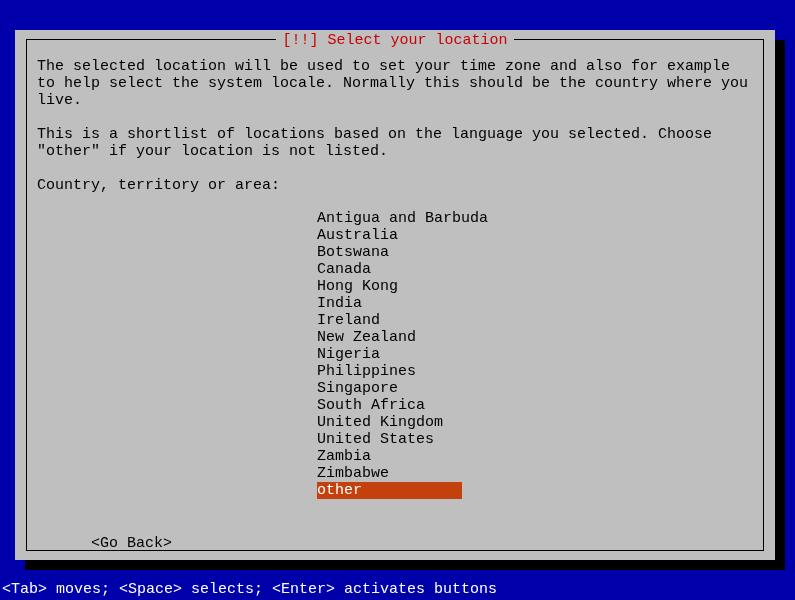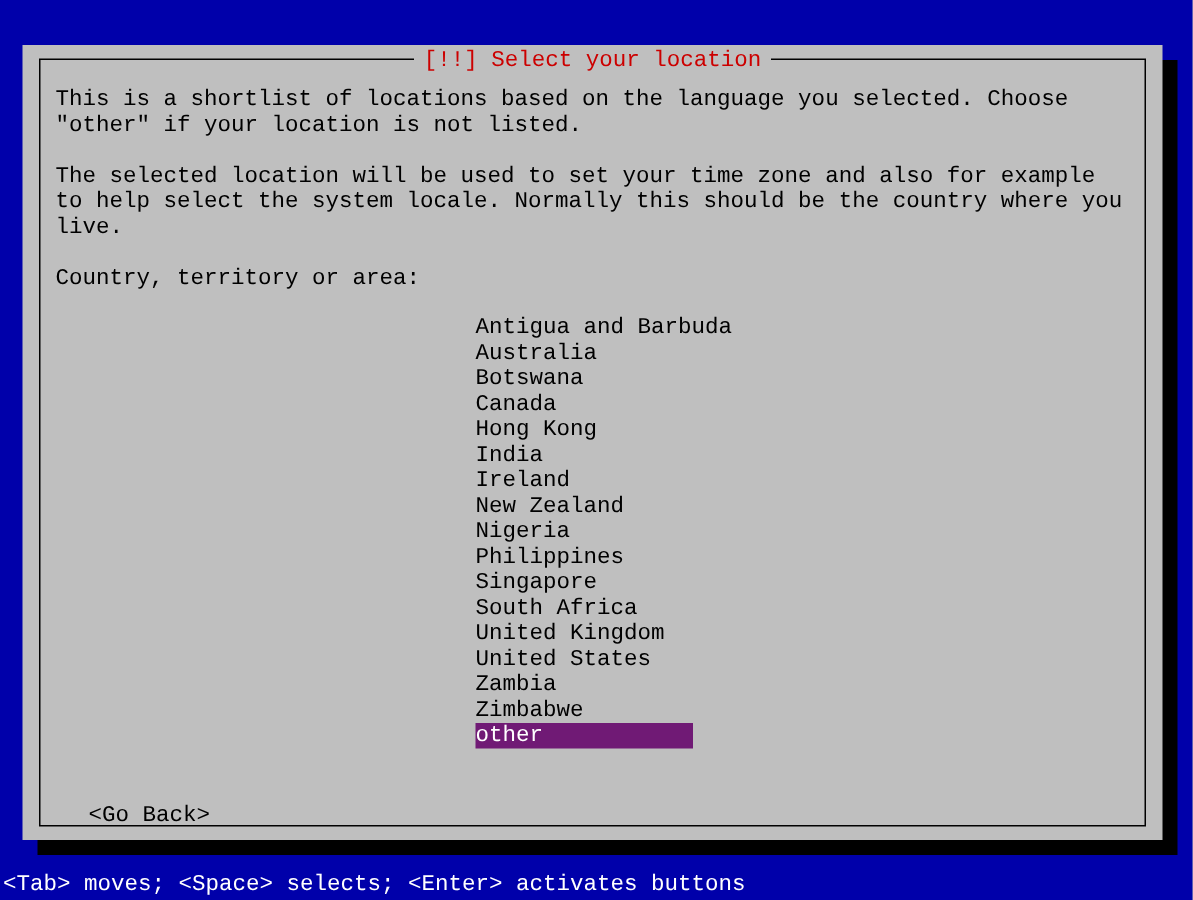--- a/index.html
+++ b/index.html
@@ -74,28 +74,28 @@
       margin-top: 16px;
     }
     .list-item {
       line-height: 17px;
       height: 17px;
       color: #000000;
       cursor: pointer;
       white-space: pre;
     }
     .list-item.selected {
-      background: #701a75;
+      background: #c2410c;
       color: #ffffff;
       width: 145px;
       display: inline-block;
     }
     .go-back {
       position: absolute;
-      left: 44px;
+      left: 76px;
       top: 505px;
       color: #000000;
       cursor: pointer;
     }
     .statusbar {
       position: absolute;
       bottom: 2px;
       left: 2px;
       color: #ffffff;
     }
@@ -104,21 +104,21 @@
 <body>
 
 <div class="shadow"></div>
 
 <div class="dialog">
   <div class="dialog-border"></div>
   <div class="title-wrap">
     <span class="title">[!!] Select your location</span>
   </div>
   <div class="content">
+    <div class="para">The selected location will be used to set your time zone and also for example to help select the system locale. Normally this should be the country where you live.</div>
     <div class="para">This is a shortlist of locations based on the language you selected. Choose "other" if your location is not listed.</div>
-    <div class="para">The selected location will be used to set your time zone and also for example to help select the system locale. Normally this should be the country where you live.</div>
     <div class="prompt">Country, territory or area:</div>
     <div class="list" id="location-list"><div class="list-item">Antigua and Barbuda</div><div class="list-item">Australia</div><div class="list-item">Botswana</div><div class="list-item">Canada</div><div class="list-item">Hong Kong</div><div class="list-item">India</div><div class="list-item">Ireland</div><div class="list-item">New Zealand</div><div class="list-item">Nigeria</div><div class="list-item">Philippines</div><div class="list-item">Singapore</div><div class="list-item">South Africa</div><div class="list-item">United Kingdom</div><div class="list-item">United States</div><div class="list-item">Zambia</div><div class="list-item">Zimbabwe</div><div class="list-item selected">other</div></div>
   </div>
   <div class="go-back">&lt;Go Back&gt;</div>
 </div>
 
 <div class="statusbar">&lt;Tab&gt; moves; &lt;Space&gt; selects; &lt;Enter&gt; activates buttons</div>
 
 </body></html>

